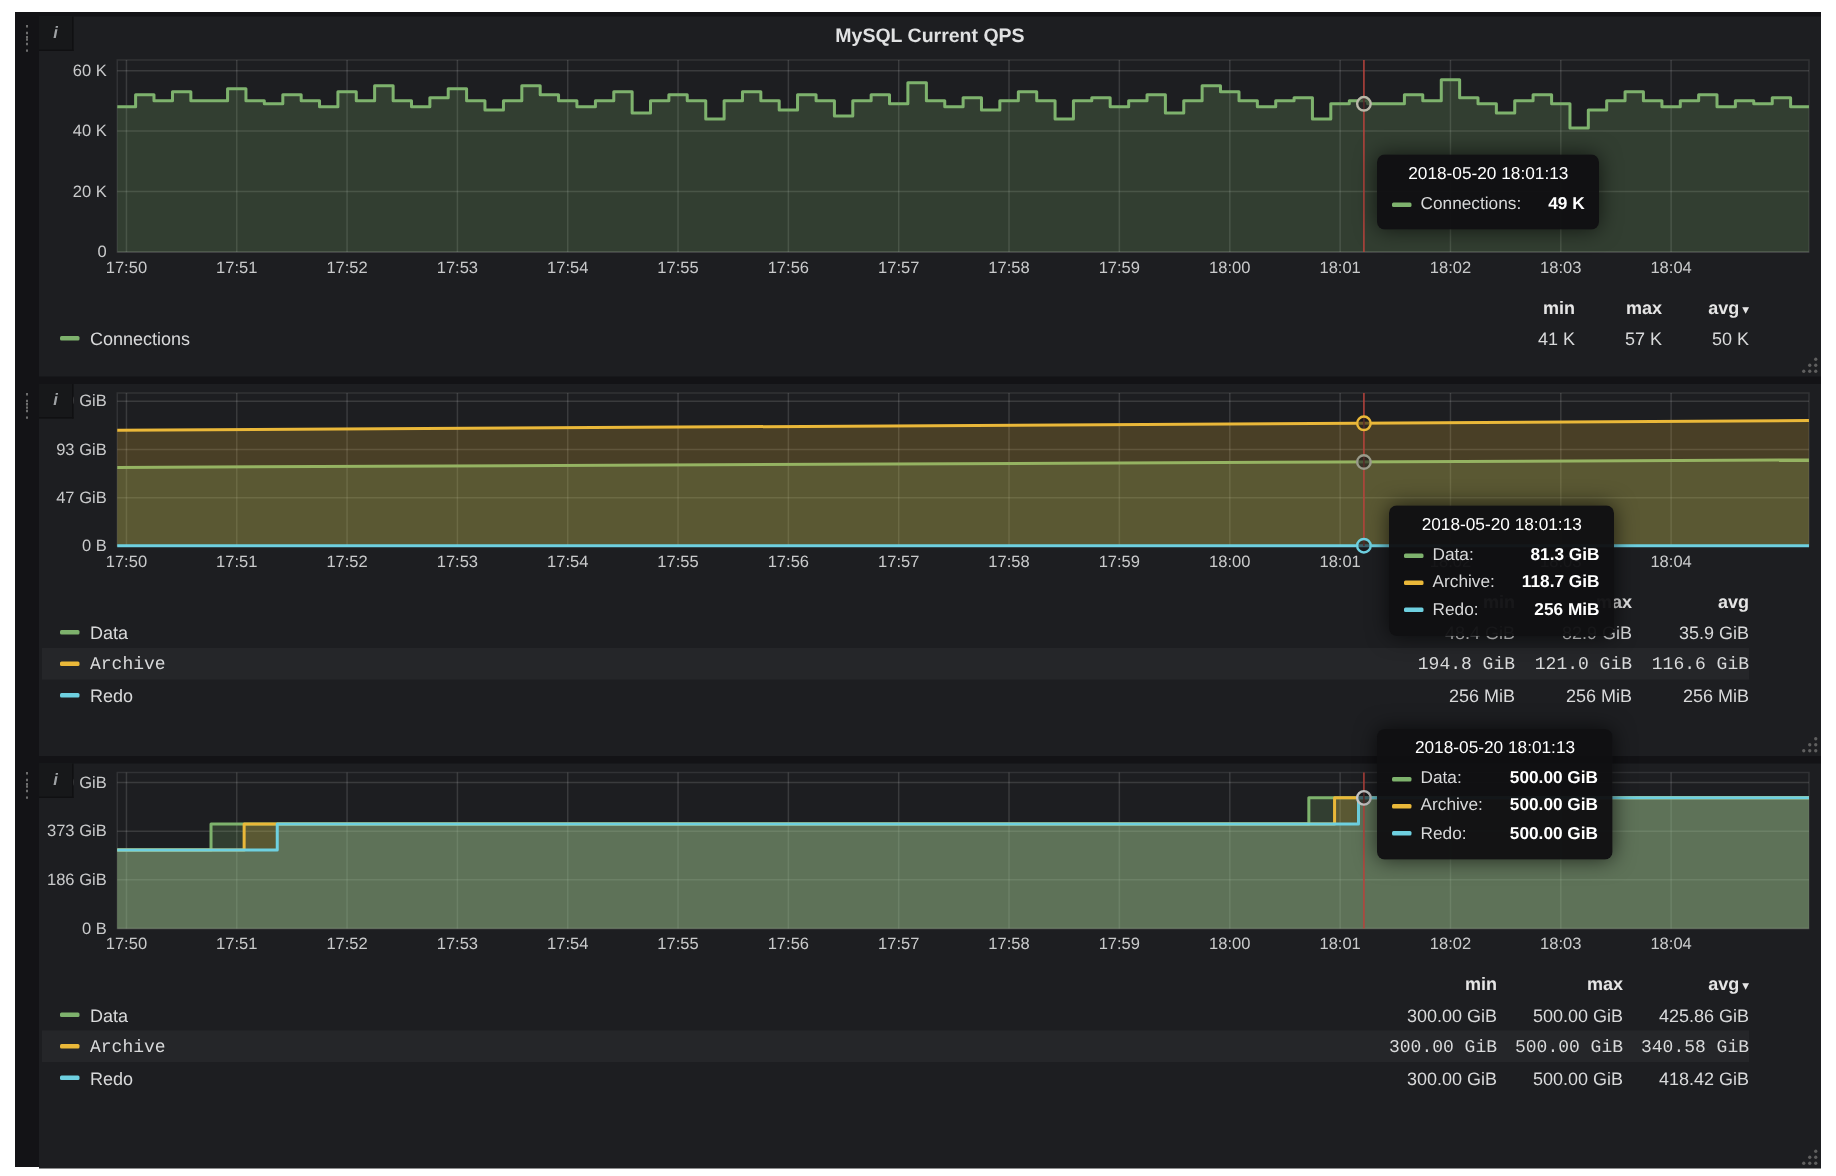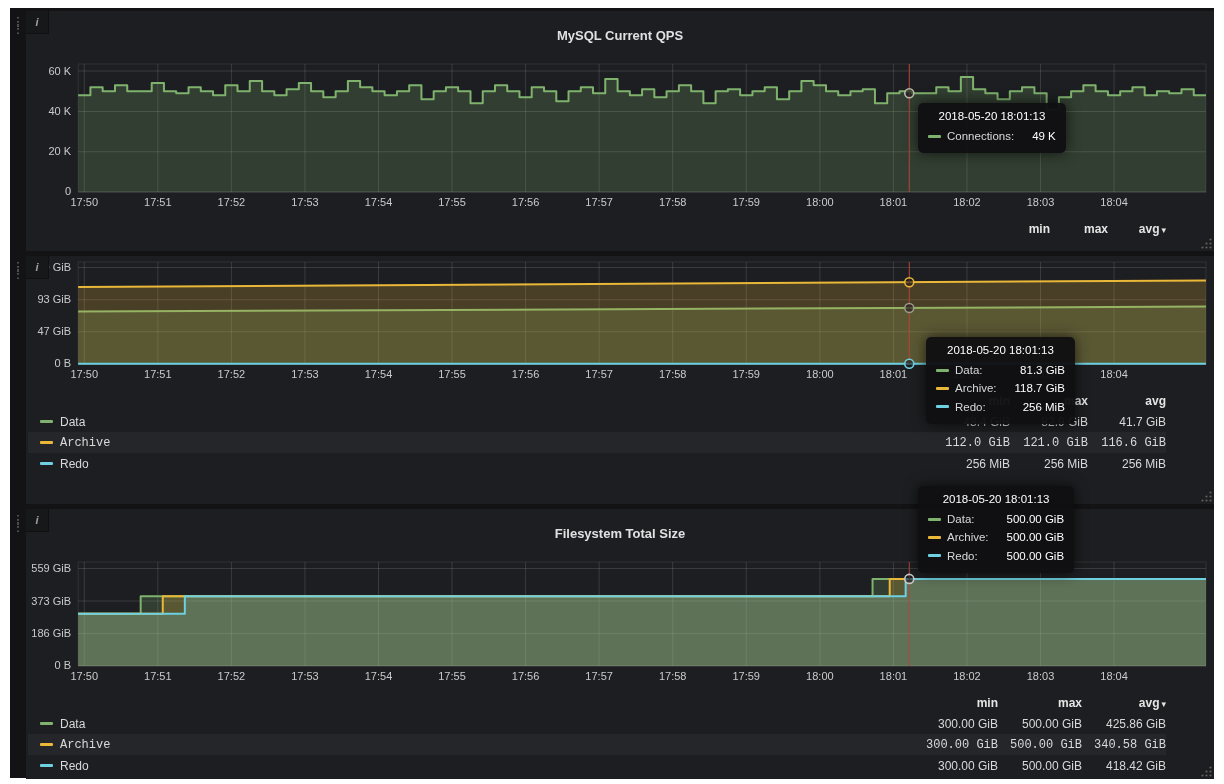--- a/index.html
+++ b/index.html
@@ -22,21 +22,21 @@
     position:relative;flex:1;background:#1d1e21;display:flex;flex-direction:column;
     box-sizing:border-box;padding:0 2px;
   }
   .info-corner{
     position:absolute;top:0;left:0;width:22px;height:22px;background:#17181a;
     color:#9fa2a5;font-size:11px;font-weight:bold;font-style:italic;
     display:flex;align-items:center;justify-content:center;cursor:pointer;
     border-right:1px solid #101012;border-bottom:1px solid #101012;
   }
   .panel-title{
-    margin:12px;padding:5px 0 3px 0;text-align:center;
+    margin:0;padding:5px 0 3px 0;text-align:center;
     font-size:13px;font-weight:bold;color:#e0e1e2;cursor:pointer;
   }
   svg.chart{display:block;width:100%;}
   svg.chart text.ax{font-family:"Liberation Sans","DejaVu Sans",sans-serif;font-size:11px;fill:#c9cacb;}
   .legend{margin-top:8px;padding-right:46px;font-size:12px;color:#d8d9da;}
   .legend-row{display:flex;align-items:center;height:21px;padding-left:12px;}
   .legend-row.stripe{background:rgba(255,255,255,0.04);font-family:Liberation Mono, monospace;}
   .legend-name{flex:1;display:flex;align-items:center;}
   .series-dash{width:13px;height:3px;border-radius:1px;margin-right:7px;flex:0 0 13px;}
   .series-label{cursor:pointer;}
@@ -48,21 +48,21 @@
   .panel-2 .legend-col{width:84px;}
   .resize-grip{position:absolute;right:2px;bottom:2px;cursor:nwse-resize;line-height:0;}
   .tooltip{
     position:absolute;z-index:60;background:rgba(16,16,18,0.96);
     border-radius:5px;padding:7px 10px 8px 10px;
     box-shadow:0 0 14px rgba(0,0,0,0.65);color:#d8d9da;font-size:11.5px;
   }
   .tt-title{font-weight:normal;color:#ffffff;text-align:center;font-size:11.5px;margin-bottom:5px;white-space:nowrap;}
   .tt-row{display:flex;align-items:center;line-height:1.6;white-space:nowrap;}
   .tt-row .series-dash{margin-right:6px;}
-  .tt-val{margin-left:auto;padding-left:18px;font-weight:normal;color:#ffffff;text-align:center;}
+  .tt-val{margin-left:auto;padding-left:18px;font-weight:bold;color:#ffffff;text-align:center;}
 </style>
 </head>
 <body>
 
 <div class="frame">
 
   <div class="panel-row" style="height:240px">
     <div class="drag-strip">
       <span>⋮</span>
       <span>⋮</span>
@@ -116,20 +116,29 @@
           <path d="M50.0 37.2H62.2V29.2H74.4V33.2H86.7V27.2H98.9V33.2H111.1V33.2H123.3V25.1H135.5V33.2H147.7V35.2H160.0V29.2H172.2V33.2H184.4V37.2H196.6V27.2H208.8V33.2H221.0V23.1H233.3V33.2H245.5V37.2H257.7V31.2H269.9V25.1H282.1V33.2H294.3V39.3H306.6V33.2H318.8V23.1H331.0V29.2H343.2V33.2H355.4V37.2H367.7V33.2H379.9V27.2H392.1V41.3H404.3V33.2H416.5V29.2H428.7V33.2H441.0V45.3H453.2V33.2H465.4V27.2H477.6V33.2H489.8V39.3H502.0V29.2H514.3V33.2H526.5V43.3H538.7V33.2H550.9V29.2H563.1V35.2H575.3V21.1H587.6V33.2H599.8V37.2H612.0V31.2H624.2V39.3H636.4V33.2H648.7V27.2H660.9V33.2H673.1V45.3H685.3V33.2H697.5V31.2H709.7V37.2H722.0V33.2H734.2V29.2H746.4V41.3H758.6V33.2H770.8V23.1H783.0V27.2H795.3V33.2H807.5V37.2H819.7V33.2H831.9V31.2H844.1V45.3H856.3V35.2H868.6V33.2H880.8V35.2H893.0V35.2H905.2V29.2H917.4V33.2H929.7V19.1H941.9V31.2H954.1V35.2H966.3V41.3H978.5V33.2H990.7V29.2H1003.0V35.2H1015.2V51.4H1027.4V39.3H1039.6V33.2H1051.8V27.2H1064.0V33.2H1076.3V37.2H1088.5V33.2H1100.7V29.2H1112.9V37.2H1125.1V33.2H1137.3V35.2H1149.6V31.2H1161.8V37.2H1174" fill="none" stroke="#7eb26d" stroke-width="2" stroke-linejoin="round"></path>
           <line x1="878.3" y1="6" x2="878.3" y2="134" stroke="#b8433c" stroke-width="1"></line>
           <circle cx="878.3" cy="35.2" r="4.5" fill="rgba(25,25,28,0.6)" stroke="#b9b9a8" stroke-width="1.6"></circle>
         </svg>
       <div class="legend">
           <div class="legend-row">
             <div class="legend-name"></div>
             <div class="legend-col hdr">min</div>
             <div class="legend-col hdr">max</div>
             <div class="legend-col hdr">avg<span class="caret">▾</span></div>
+          </div>
+          <div class="legend-row">
+            <div class="legend-name">
+              <span class="series-dash" style="background: rgb(126, 178, 109);"></span>
+              <span class="series-label">Connections</span>
+            </div>
+            <div class="legend-col">41 K</div>
+            <div class="legend-col">57 K</div>
+            <div class="legend-col">50 K</div>
           </div>
         </div>
       <div class="resize-grip">
         <svg width="12" height="12">
           <g fill="#5f5f5f">
               <circle cx="10.5" cy="2.5" r="1.1"></circle>
               <circle cx="10.5" cy="6.5" r="1.1"></circle>
               <circle cx="6.5" cy="6.5" r="1.1"></circle>
               <circle cx="10.5" cy="10.5" r="1.1"></circle>
               <circle cx="6.5" cy="10.5" r="1.1"></circle>
@@ -207,28 +216,28 @@
             <div class="legend-col hdr">max</div>
             <div class="legend-col hdr">avg</div>
           </div>
           <div class="legend-row">
             <div class="legend-name">
               <span class="series-dash" style="background: rgb(126, 178, 109);"></span>
               <span class="series-label">Data</span>
             </div>
             <div class="legend-col">48.4 GiB</div>
             <div class="legend-col">82.9 GiB</div>
-            <div class="legend-col">41.7 GiB</div>
+            <div class="legend-col">35.9 GiB</div>
           </div>
           <div class="legend-row stripe">
             <div class="legend-name">
               <span class="series-dash" style="background: rgb(234, 184, 57);"></span>
               <span class="series-label">Archive</span>
             </div>
-            <div class="legend-col">112.0 GiB</div>
+            <div class="legend-col">194.8 GiB</div>
             <div class="legend-col">121.0 GiB</div>
             <div class="legend-col">116.6 GiB</div>
           </div>
           <div class="legend-row">
             <div class="legend-name">
               <span class="series-dash" style="background: rgb(110, 208, 224);"></span>
               <span class="series-label">Redo</span>
             </div>
             <div class="legend-col">256 MiB</div>
             <div class="legend-col">256 MiB</div>
@@ -252,21 +261,20 @@
 
   <div class="panel-row" style="height:270px">
     <div class="drag-strip">
       <span>⋮</span>
       <span>⋮</span>
     </div>
     <section class="panel panel-2">
       <div class="info-corner">
         <span>i</span>
       </div>
-      <h2 class="panel-title">Filesystem Total Size</h2>
       <svg class="chart" height="128" preserveAspectRatio="none" viewBox="0 0 1180 128">
           <line x1="56.1" y1="6" x2="56.1" y2="110" stroke="rgba(255,255,255,0.13)"></line>
           <text x="56.1" y="124" text-anchor="middle" class="ax">17:50</text>
           <line x1="129.4" y1="6" x2="129.4" y2="110" stroke="rgba(255,255,255,0.13)"></line>
           <text x="129.4" y="124" text-anchor="middle" class="ax">17:51</text>
           <line x1="202.7" y1="6" x2="202.7" y2="110" stroke="rgba(255,255,255,0.13)"></line>
           <text x="202.7" y="124" text-anchor="middle" class="ax">17:52</text>
           <line x1="276.0" y1="6" x2="276.0" y2="110" stroke="rgba(255,255,255,0.13)"></line>
           <text x="276.0" y="124" text-anchor="middle" class="ax">17:53</text>
           <line x1="349.3" y1="6" x2="349.3" y2="110" stroke="rgba(255,255,255,0.13)"></line>

